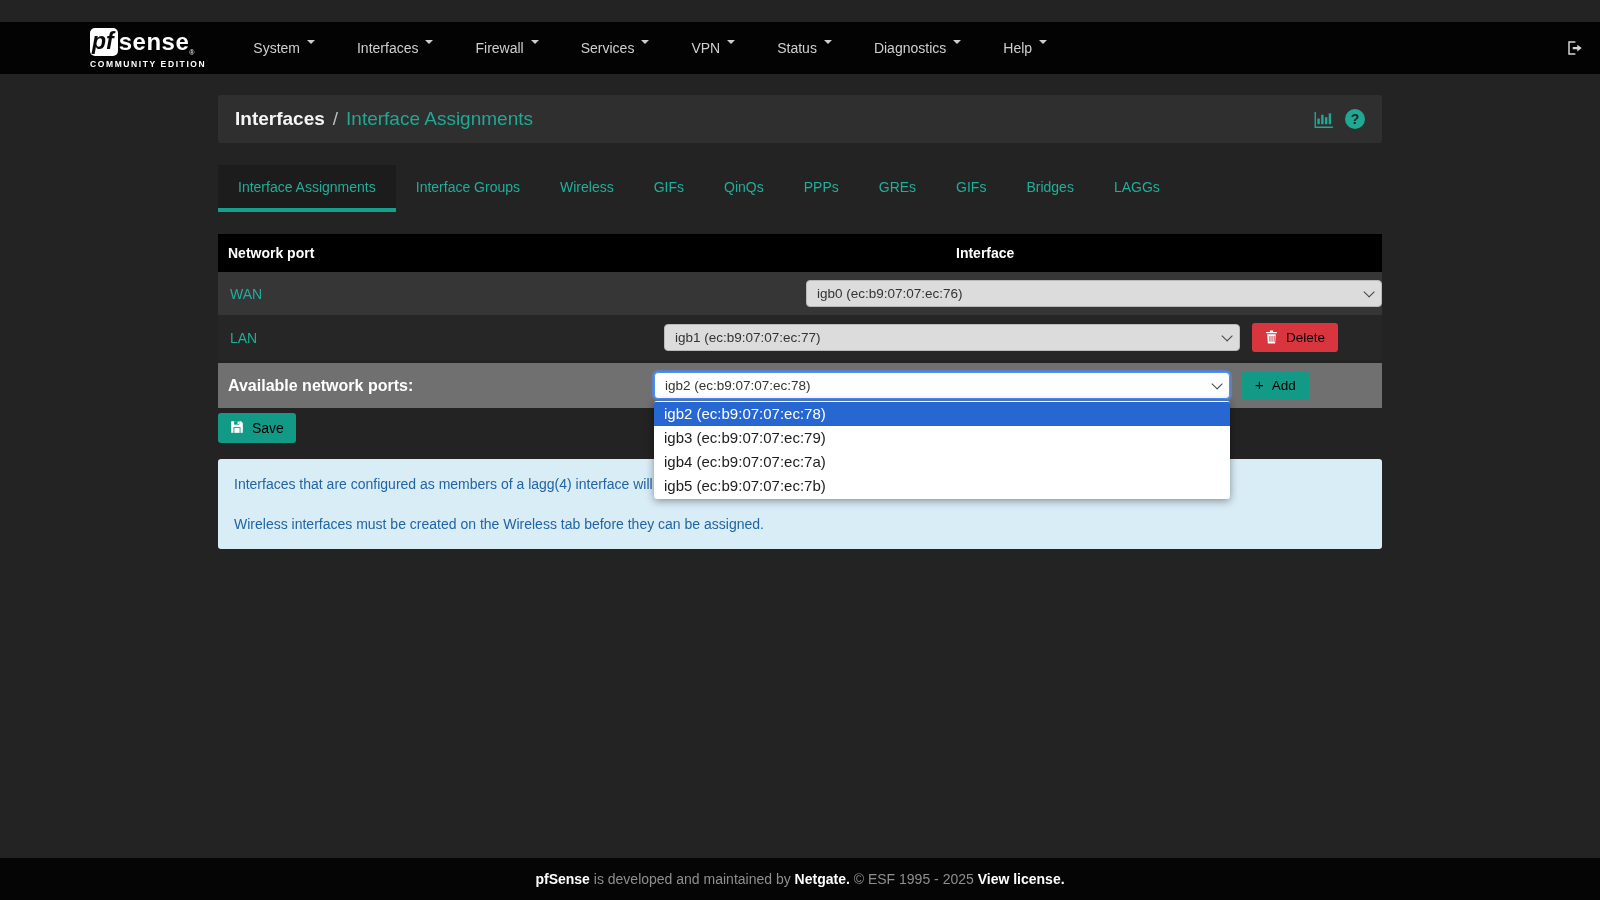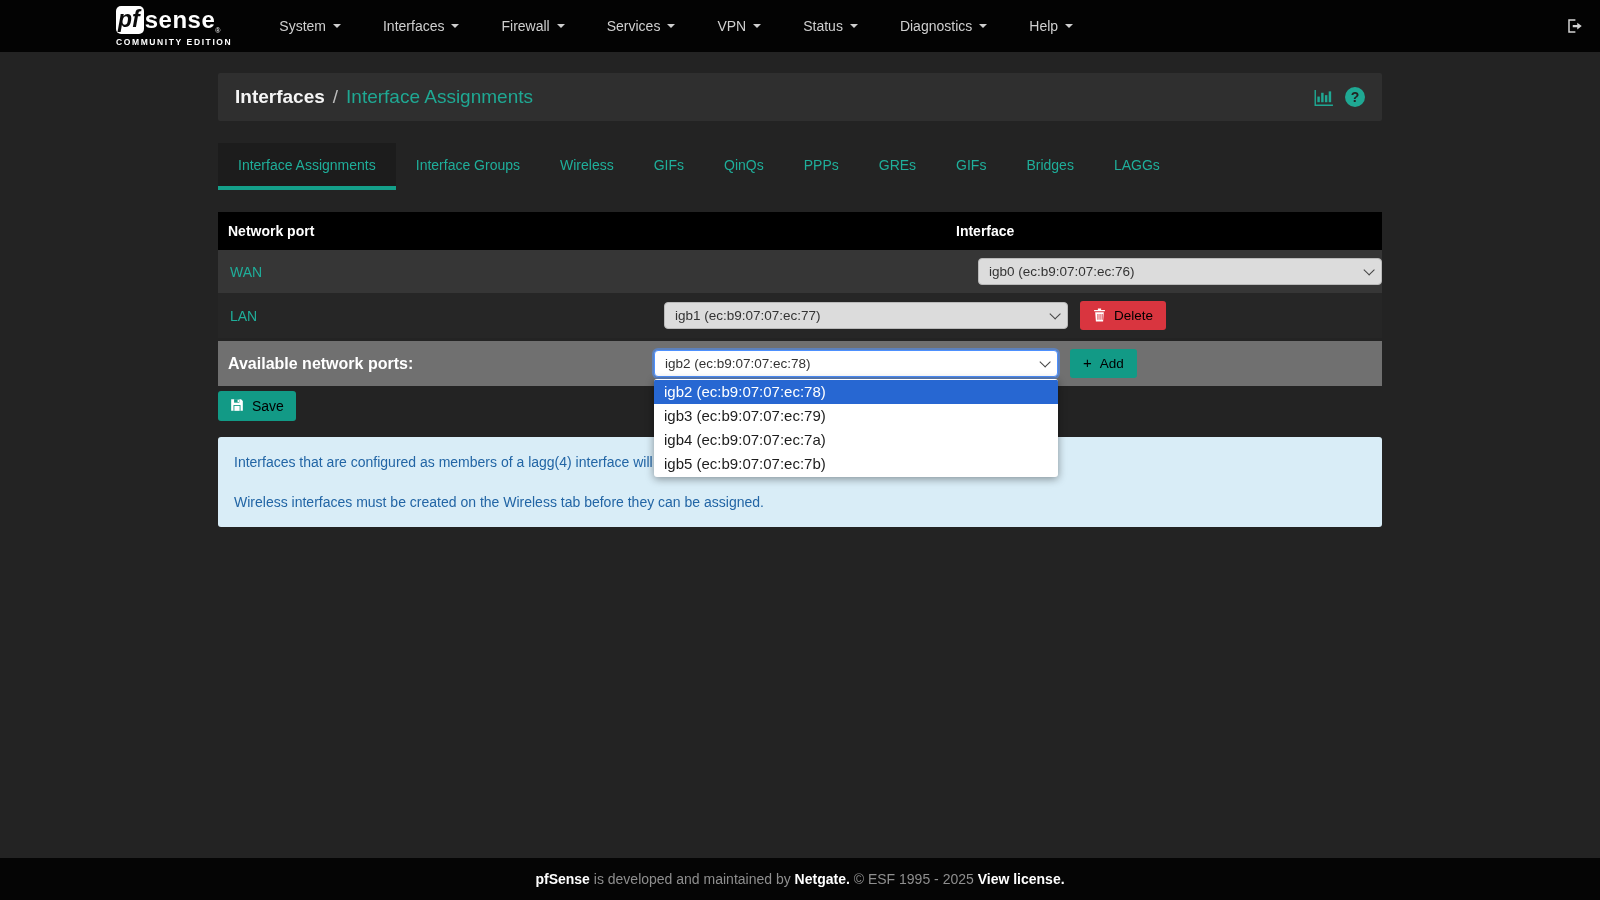--- a/index.html
+++ b/index.html
@@ -8,36 +8,37 @@
     background:#232323;
     font-family:"Liberation Sans", sans-serif;
     display:flex; flex-direction:column;
     overflow:hidden;
     position:relative;
   }
   
   .navbar {
     height:52px; background:#030303;
     display:flex; align-items:center;
-    padding:0 16px 0 116px;
+    padding:0 16px 0 90px;
     flex-shrink:0;
+    margin-top:22px;
   }
   .logo { display:flex; flex-direction:column; cursor:pointer; margin-right:26px; }
   .logo-top { display:flex; align-items:flex-end; }
   .logo-pf {
     background:#fff; color:#0a0a0a; font-weight:bold; font-style:italic;
     font-size:23px; line-height:23px; padding:2px 4px 3px 2px; border-radius:5px;
   }
   .logo-sense { color:#fff; font-weight:bold; font-size:24px; letter-spacing:.5px; margin-left:1px; }
   .logo-reg { color:#fff; font-size:7px; align-self:flex-end; }
   .logo-tag { color:#fff; font-size:8.5px; font-weight:bold; letter-spacing:1.6px; margin-top:3px; }
   .nav-menu { display:flex; list-style:none; align-items:center; }
   .nav-item {
     color:#cfcfcf; font-size:14px; padding:16px 21px; cursor:pointer;
-    display:flex; align-items:center; white-space:nowrap;
+    display:flex; align-items:flex-start; white-space:nowrap;
   }
   .caret {
     width:0; height:0; margin-left:7px;
     border-left:4px solid transparent; border-right:4px solid transparent;
     border-top:4px solid #cfcfcf; display:inline-block;
   }
   .nav-right { margin-left:auto; display:flex; align-items:center; }
   .signout { cursor:pointer; display:flex; align-items:center; }
   
   .content { flex:1 0 auto; }
@@ -66,21 +67,21 @@
   
   .tbl { margin-top:22px; width:100%; }
   .tbl-header { display:flex; background:#000; }
   .th { color:#fff; font-weight:bold; font-size:14px; padding:11px 10px; }
   .col-if { width:436px; flex-shrink:0; }
   .col-port { flex:1; }
   .row { display:flex; align-items:center; min-height:42px; padding:8px 0; }
   .row.odd { background:#363636;justify-content:space-between; }
   .row.even { background:#262626; }
   .if-link { color:#1fae9a; font-size:14px; padding-left:12px; cursor:pointer; }
-  .port-cell { width:404px; margin-left:10px; position:relative; }
+  .port-cell { width:576px; margin-left:10px; position:relative; }
   .action-cell { margin-left:12px; }
   .select {
     height:27px; background:#dcdcdc; border-radius:4px; width:100%;
     display:flex; align-items:center; padding:0 10px; cursor:pointer;
     font-size:13.5px; color:#333; border:1px solid #b9b9b9;
   }
   .select.focused {
     background:#fff; border:1px solid #4d90fe;
     box-shadow:0 0 0 2px rgba(77,144,254,.55);
   }

